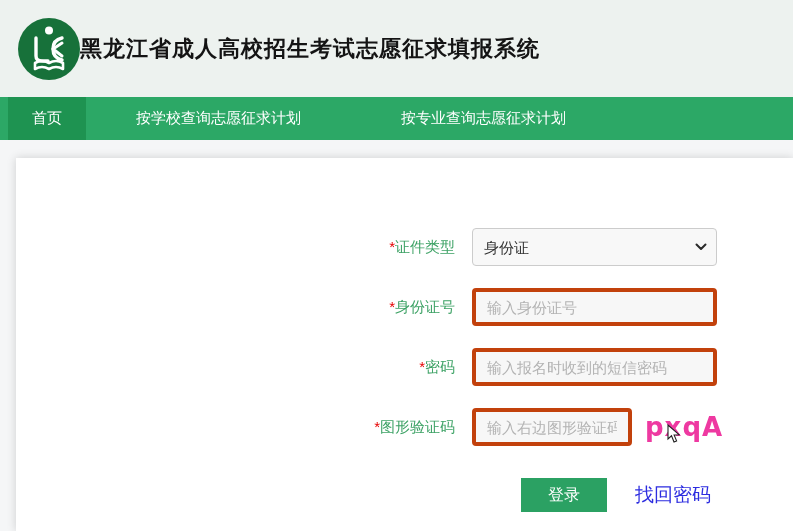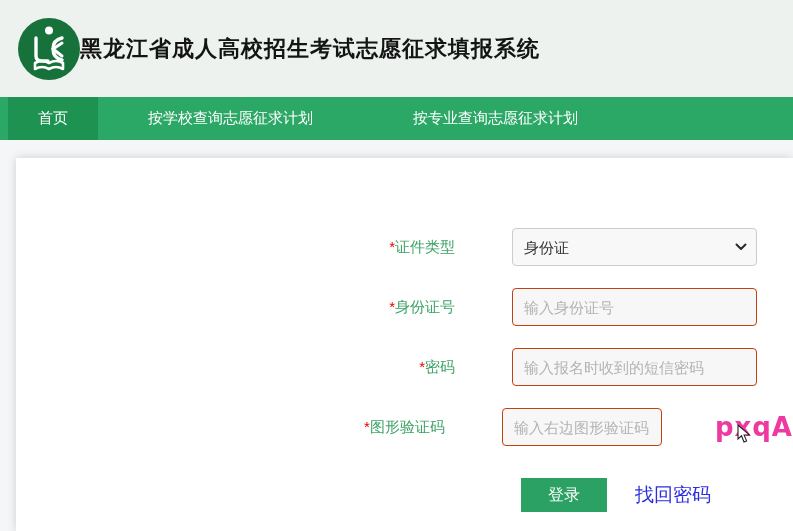--- a/index.html
+++ b/index.html
@@ -38,21 +38,21 @@
   }
   .nav-item {
     color: #ffffff;
     font-size: 15px;
     display: flex;
     align-items: center;
     padding: 0 50px;
     cursor: pointer;
     white-space: nowrap;
   }
-  .nav-item.first { padding: 0 30px; margin-left: 8px; font-family: Liberation Serif, serif; }
+  .nav-item.first { padding: 0 24px; margin-left: 8px; font-family: Liberation Serif, serif; }
   .nav-item.active { background: #1e9351; }
 
   
   .content {
     height: 391px;
     background: #f5f6f7;
     padding-top: 18px;
   }
   .panel {
     margin-left: 16px;
@@ -62,21 +62,20 @@
     box-shadow: 0 0 9px rgba(0,0,0,0.16);
   }
 
   
   .login-form { padding-top: 70px; }
   .form-row {
     display: flex;
     align-items: center;
     height: 38px;
     margin-bottom: 22px;
-    gap: 40px;
   }
   .form-label {
     width: 456px;
     padding-right: 17px;
     text-align: right;
     font-size: 15px;
     color: #3da265;
     white-space: nowrap;
   }
   .required { color: #e60000; }
@@ -96,21 +95,21 @@
   .chevron {
     position: absolute;
     right: 9px; top: 12px;
     pointer-events: none;
     display: block;
   }
 
   input.field-input {
     height: 38px;
     background: #f7f7f7;
-    border: 1px solid #c2410c;
+    border: 4px solid #c2410c;
     border-radius: 4px;
     padding: 0 11px;
     font-size: 15px;
     color: #333333;
     font-family: inherit;
     outline: none;
   }
   input.field-input::placeholder { color: #b3b3b3; }
   .w-wide { width: 245px; }
   .w-narrow { width: 160px; }

